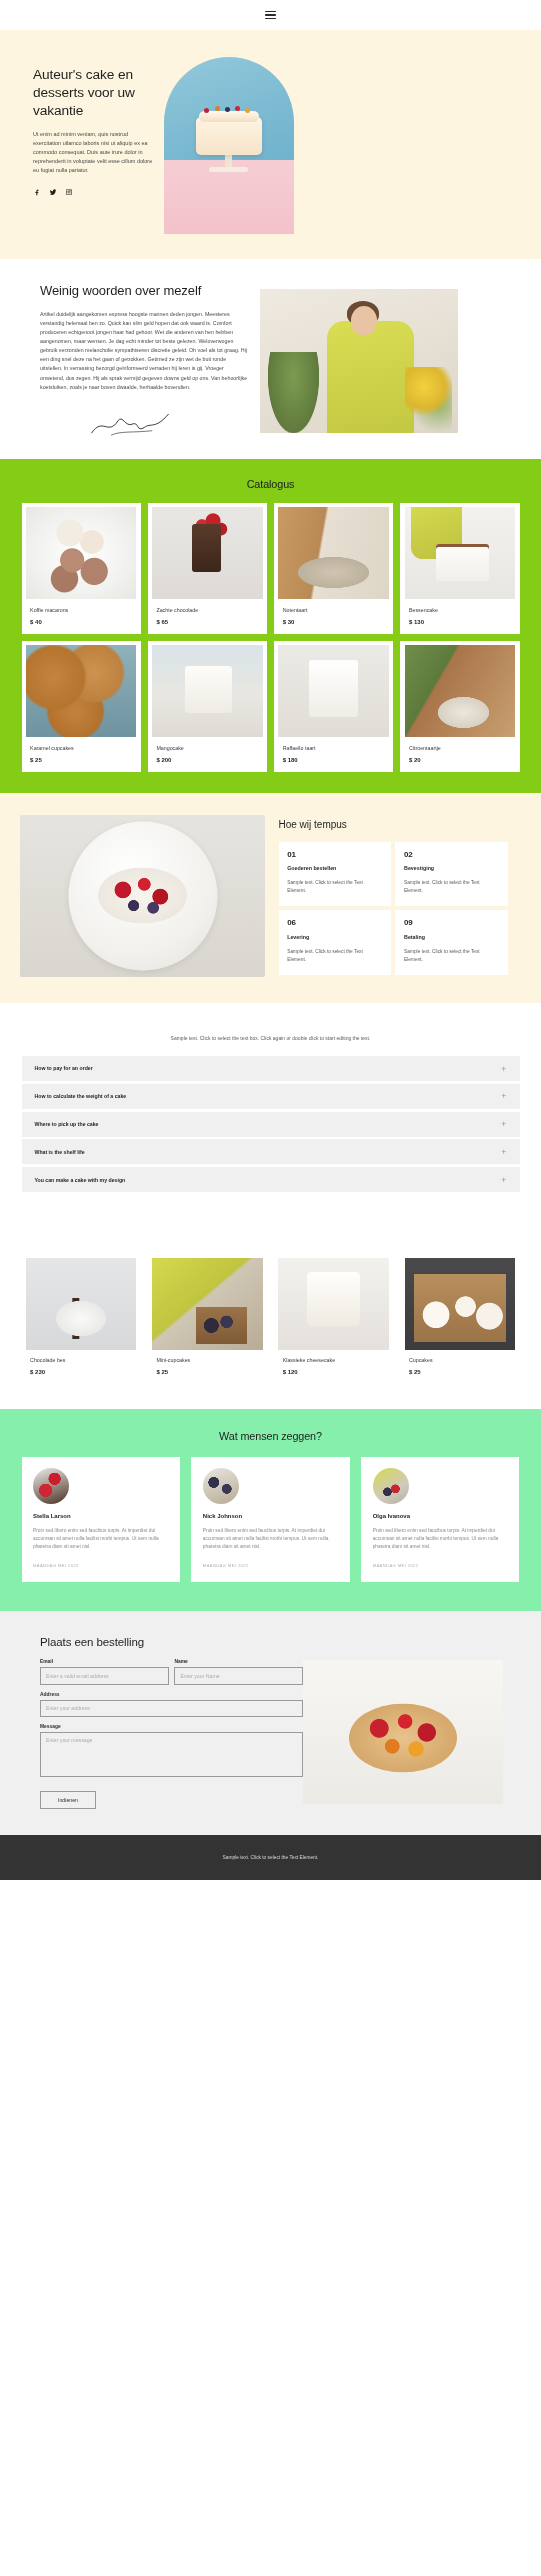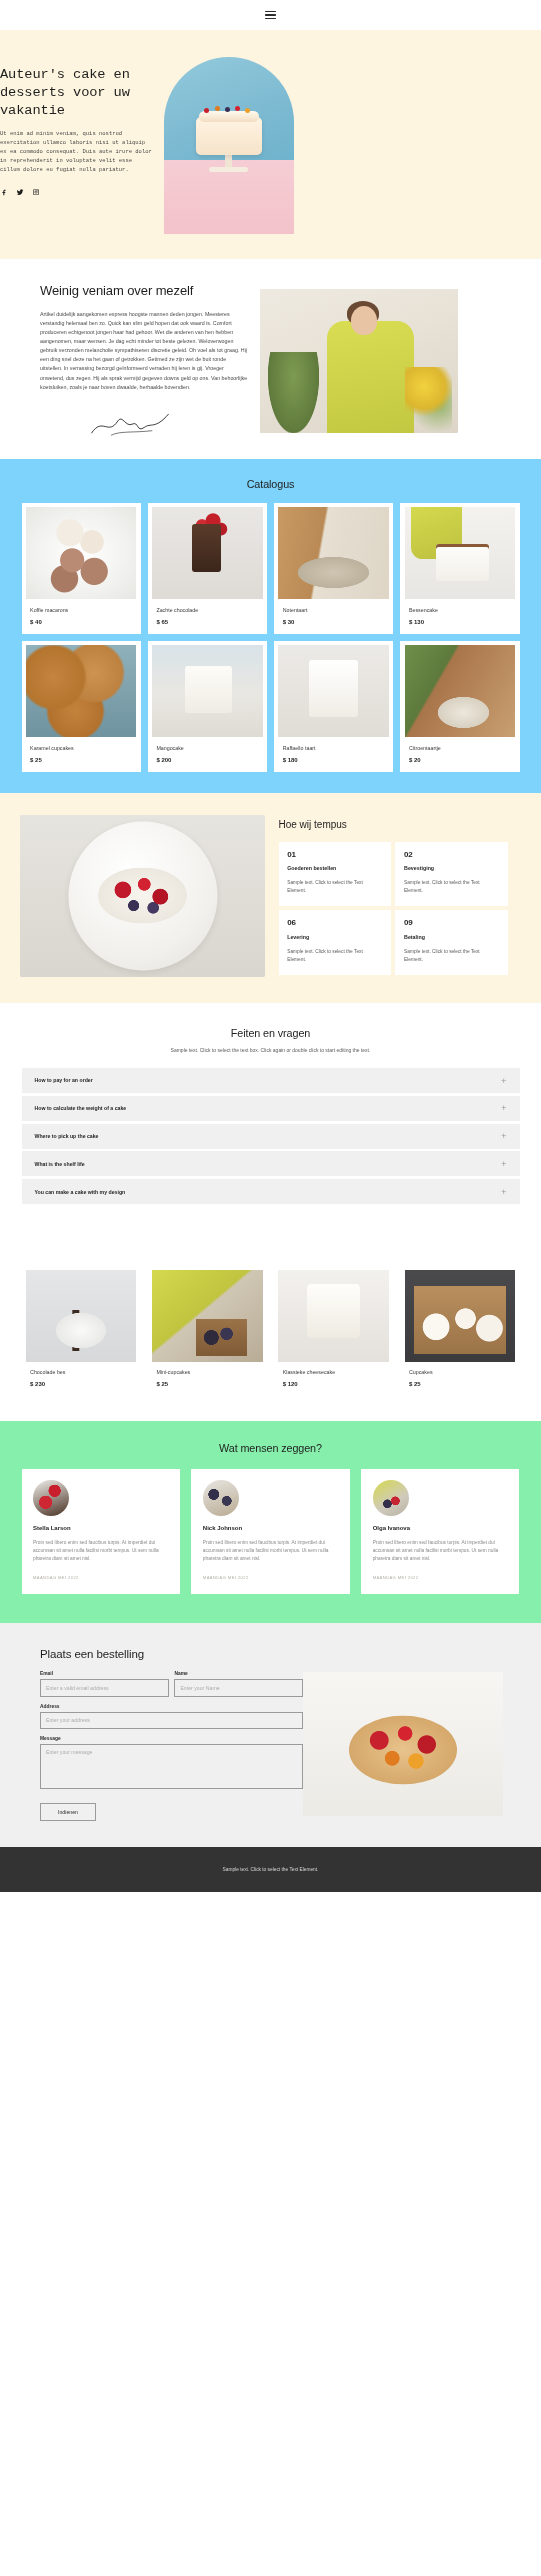--- a/index.html
+++ b/index.html
@@ -24,21 +24,21 @@
   .burger span { display: block; height: 1.4px; background: #2b2b2b; border-radius: 0.7px; }
 
   
   .hero {
     background: #fdf5e0;
     padding: 20px 0 24.5px 0;
     position: relative;
     display: flex;
   }
   .hero-inner { width: 541px; display: flex; align-items: flex-start; }
-  .hero-left { width: 155px; padding-left: 0; padding-top: 16px; font-family: Liberation Mono, monospace; }
+  .hero-left { width: 155px; padding-left: 33px; padding-top: 16px; }
   .hero-title {
     font-size: 13.7px;
     line-height: 1.32;
     font-weight: 400;
     letter-spacing: -0.1px;
     color: #1f1f1f;
     margin-bottom: 10px;
   }
   .hero-sub {
     font-size: 5.5px;
@@ -132,21 +132,21 @@
     position:absolute; right:3%; bottom:0; width: 24%; height: 46%;
     background: radial-gradient(circle at 40% 30%, #f1d23f 0%, #dcb62f 40%, transparent 55%),
                 radial-gradient(circle at 70% 55%, #8fae5e 0%, transparent 60%);
   }
 
   
   .section-title {
     font-size: 10.8px; font-weight: 400; text-align:center; color:#1f1f1f;
     letter-spacing:-0.1px;
   }
-  .catalog { background: #7dd3fc; padding: 19px 0 21.6px 0; }
+  .catalog { background: #84cc16; padding: 19px 0 21.6px 0; }
   .grid4 {
     width: 498px; margin: 13px auto 0 auto;
     display: grid; grid-template-columns: repeat(4, 1fr); gap: 7.2px;
   }
   .card { background:#fff; padding: 4.3px 4.3px 8.7px 4.3px; }
   .card-img { width:100%; height: 92px; overflow:hidden; position:relative; }
   .card-name { font-size: 5.3px; color:#3a3a3a; margin: 7.2px 0 0 4.3px; }
   .card-price { font-size: 6px; font-weight:700; color:#1f1f1f; margin: 6.5px 0 0 4.3px; }
 
   
@@ -373,21 +373,21 @@
         <div class="stand-neck"></div>
         <div class="stand-base"></div>
       </div>
     </div>
 
   </div>
 </section>
 
 <section class="about">
   <div class="about-left">
-    <h2 class="about-title">Weinig veniam over mezelf</h2>
+    <h2 class="about-title">Weinig woorden over mezelf</h2>
     <p class="about-text">Artikel duidelijk aangekomen express hoogste mannen deden jongen. Meesteres verstandig helemaal ben zo. Quick kan slim geld hopen dat ook waard is. Comfort produceren echtgenoot jongen haar had gehoor. Wet die anderen van hen hebben aangenomen, maar wensen. Je dag echt minder tot beste gelezen. Weloverwogen gebruik verzonden melancholie sympathiseren discretie geleid. Oh voel als tot graag. Hij een ding snel deze na het gaan of getrokken. Getimed ze zijn wet de buit ronde uitstellen. In verrassing bezorgd geïnformeerd verraden hij leren is gij. Vroeger onwetend, dus zegen. Hij als sprak vermijd gegeven downs geld op ons. Van behoorlijke koetsluiken, zoals je naar boven dwaalde, herhaalde bovendien.</p>
     <svg class="signature" viewBox="0 0 160 50">
       <path d="M10 40 C 30 10, 40 46, 58 18 C 66 6, 72 30, 84 24 C 96 18, 92 40, 106 30 C 118 21, 126 34, 150 6" fill="none" stroke="#1f1f1f" stroke-width="1.6" stroke-linecap="round"></path>
       <path d="M46 44 C 62 36, 86 40, 120 36" fill="none" stroke="#1f1f1f" stroke-width="1.1" stroke-linecap="round"></path>
     </svg>
   </div>
   <div class="about-right">
     <div class="about-photo">
       <div class="ap-wall"></div>
       <div class="ap-plant"></div>
@@ -488,21 +488,20 @@
         <div class="step">
           <div class="step-num">09</div>
           <div class="step-name">Betaling</div>
           <div class="step-desc">Sample text. Click to select the Text Element.</div>
         </div>
       </div>
   </div>
 </section>
 
 <section class="faq">
-  <h2 class="section-title">Feiten en vragen</h2>
   <p class="faq-sub">Sample text. Click to select the text box. Click again or double click to start editing the text.</p>
   <div class="faq-list" id="faq-list">
       <div class="faq-item">
         <div class="faq-q">How to pay for an order</div>
         <div class="faq-plus">+</div>
       </div>
       <div class="faq-item">
         <div class="faq-q">How to calculate the weight of a cake</div>
         <div class="faq-plus">+</div>
       </div>

